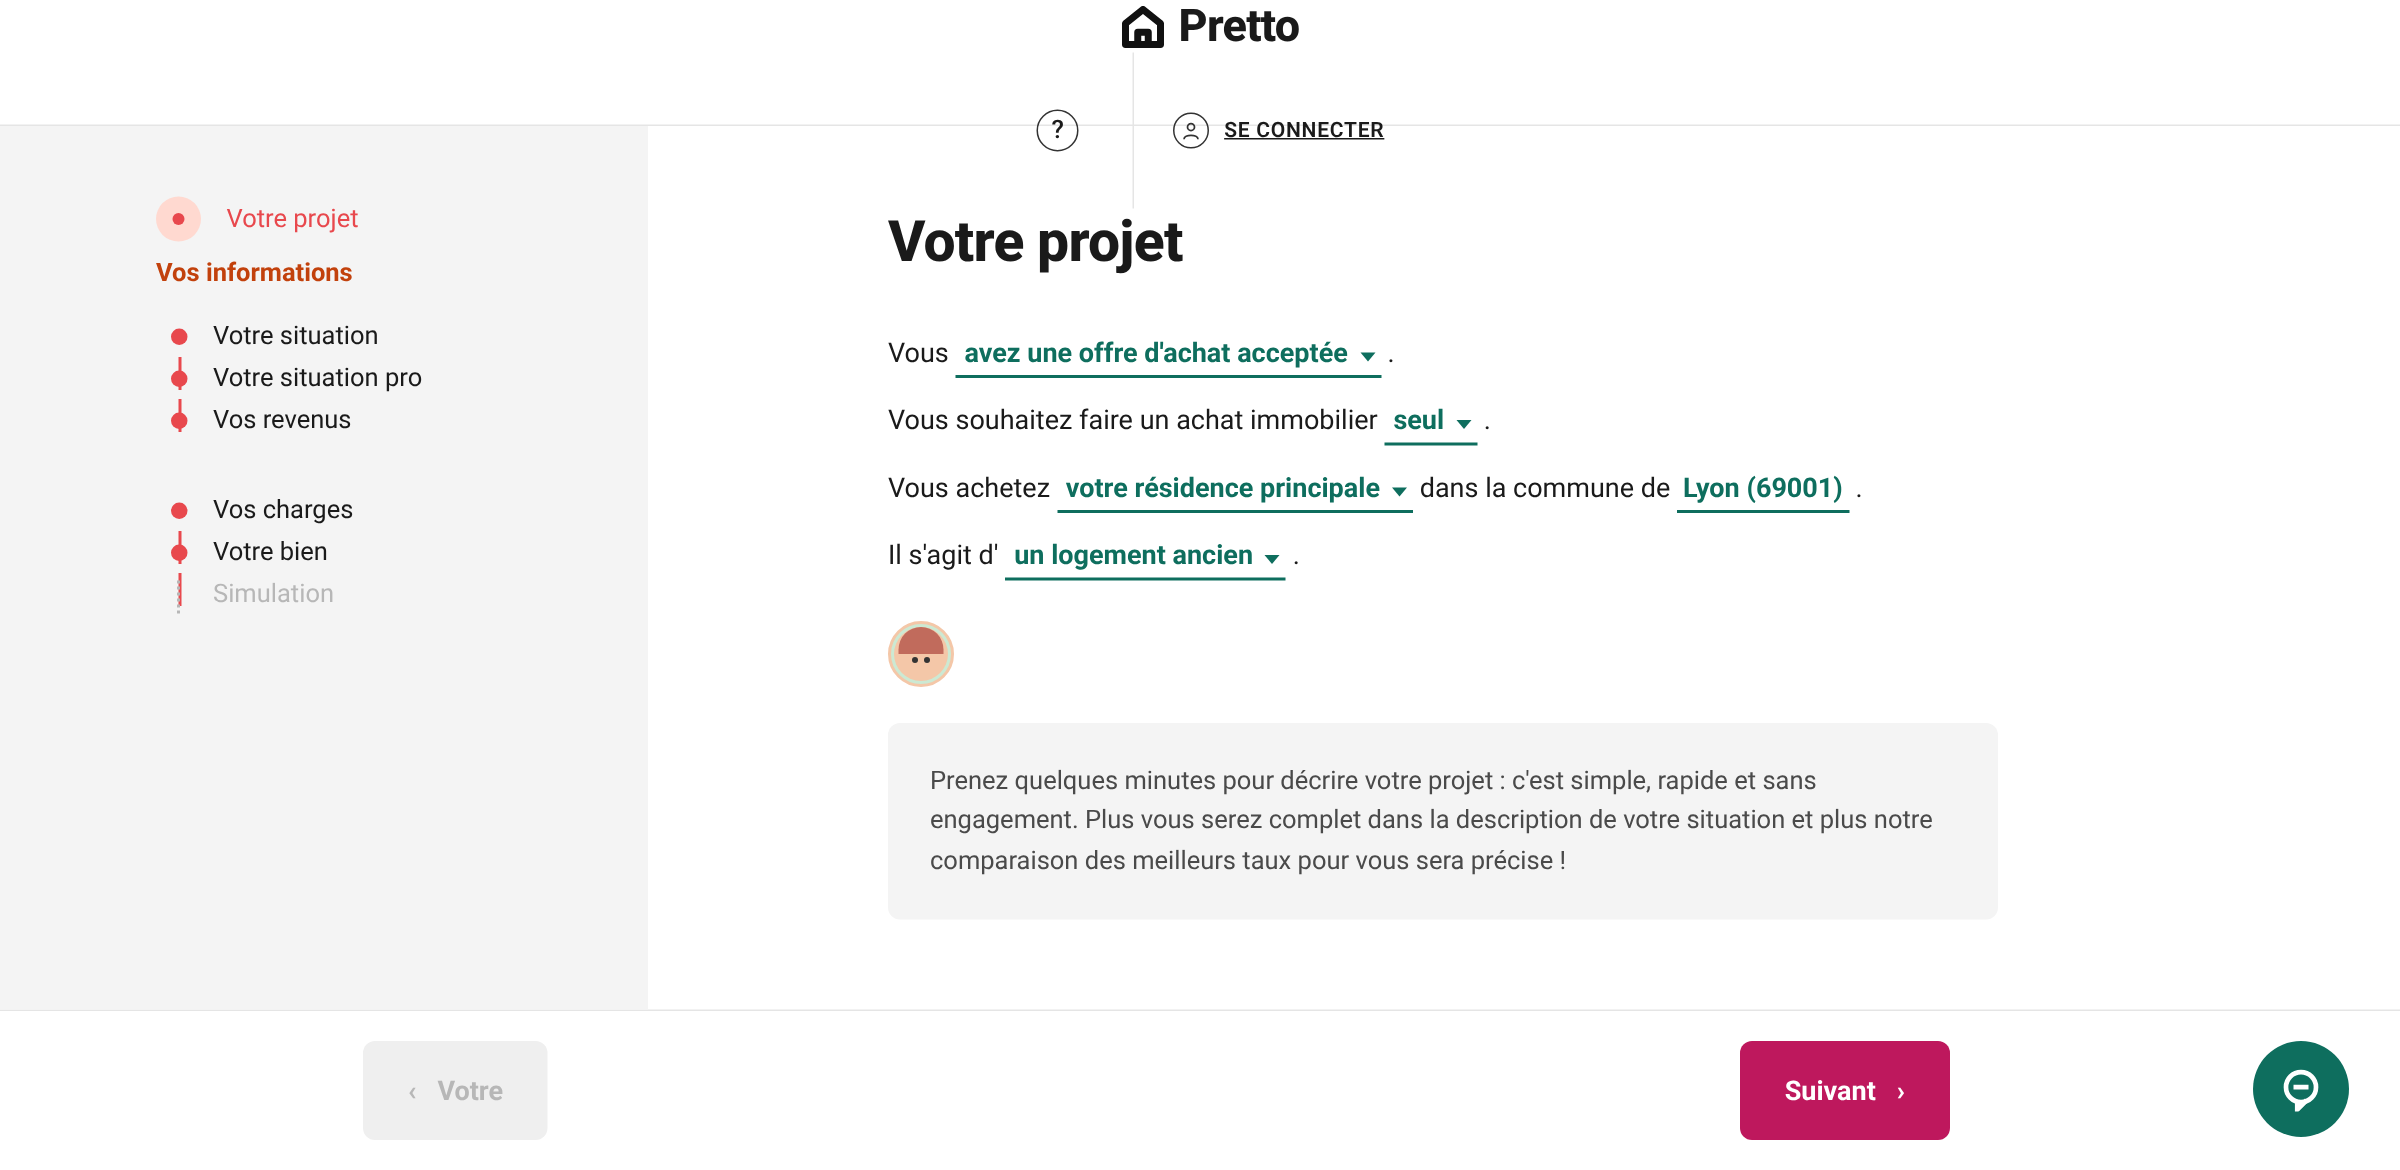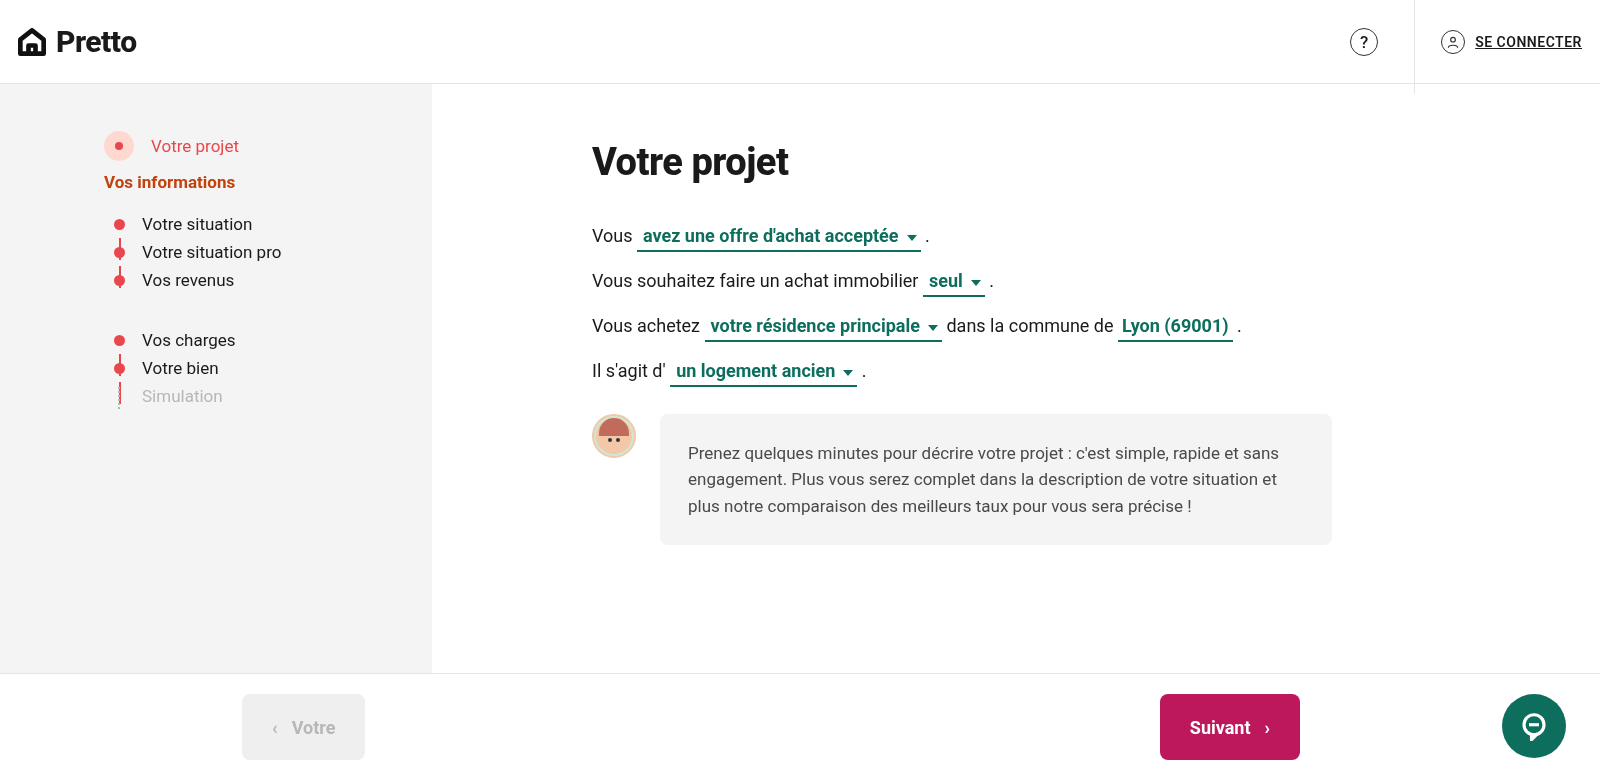--- a/index.html
+++ b/index.html
@@ -1,19 +1,19 @@
 <!DOCTYPE html>
 <html><head>
   <meta charset="utf-8">
   <style>
     * { margin: 0; padding: 0; box-sizing: border-box; font-family: -apple-system, BlinkMacSystemFont, "Segoe UI", Roboto, Helvetica, Arial, sans-serif; }
     body { width: 1600px; height: 780px; overflow: hidden; background: #fff; color: #1a1a1a; }
 
     
-    .header { height: 84px; border-bottom: 1px solid #e5e5e5; display: flex; align-items: center; justify-content: space-between; padding: 0 18px 0 18px; }
+    .header { height: 84px; border-bottom: 1px solid #e5e5e5; display: flex; align-items: center; justify-content: space-between; padding: 0 18px 0 32px; flex-direction: column; }
     .header-left { display: flex; align-items: center; gap: 10px; }
     .header-right { display: flex; align-items: center; gap: 36px; }
     .brand { display: flex; align-items: center; gap: 10px; }
     .brand-name { font-size: 30px; font-weight: 800; letter-spacing: -0.5px; }
     .help-circle { width: 28px; height: 28px; border: 1.5px solid #333; border-radius: 50%; display: flex; align-items: center; justify-content: center; font-size: 17px; font-weight: 500; cursor: pointer; }
     .login-group { display: flex; align-items: center; gap: 10px; border-left: 1px solid #e5e5e5; height: 104px; padding-left: 26px; }
     .user-circle { width: 24px; height: 24px; border: 1.5px solid #333; border-radius: 50%; display: flex; align-items: center; justify-content: center; }
     .login-text { font-size: 14px; font-weight: 600; text-decoration: underline; letter-spacing: 0.5px; cursor: pointer; }
 
     
@@ -33,21 +33,21 @@
     .side-item.disabled { color: #b7b7b7; cursor: default; }
 
     
     .main { flex: 1; padding: 56px 0 0 160px; }
     .title { font-size: 38px; font-weight: 800; margin-bottom: 38px; letter-spacing: -0.5px; }
     .sentence { font-size: 18px; color: #1a1a1a; margin-bottom: 18px; line-height: 1.5; }
     .drop { color: #0e6e5e; font-weight: 700; border-bottom: 2px solid #0e6e5e; padding: 0 22px 4px 6px; position: relative; cursor: pointer; white-space: nowrap; }
     .drop::after { content: ""; position: absolute; right: 4px; top: 10px; border-left: 5px solid transparent; border-right: 5px solid transparent; border-top: 6px solid #0e6e5e; }
     .city { color: #0e6e5e; font-weight: 700; border-bottom: 2px solid #0e6e5e; padding: 0 4px 4px 4px; cursor: pointer; }
 
-    .info-box { margin-top: 30px; display: flex; align-items: flex-start; gap: 24px; max-width: 740px; }
+    .info-box { margin-top: 30px; display: flex; align-items: flex-start; gap: 24px; max-width: 740px; flex-direction: column; }
     .avatar { width: 44px; height: 44px; border-radius: 50%; background: #cce9d3; border: 2px solid #f4c7a8; display: flex; align-items: center; justify-content: center; flex-shrink: 0; position: relative; overflow: hidden; }
     .avatar-face { width: 36px; height: 36px; border-radius: 50%; background: #f4c7a8; position: relative; }
     .avatar-hair { position: absolute; top: 0; left: 3px; right: 3px; height: 18px; border-radius: 18px 18px 0 0; background: #c16b5c; }
     .avatar-eye { position: absolute; width: 4px; height: 4px; background: #333; border-radius: 50%; top: 20px; }
     .avatar-eye.l { left: 12px; }
     .avatar-eye.r { right: 12px; }
     .bubble { background: #f4f4f4; border-radius: 8px; padding: 26px 28px; color: #4a4a4a; font-size: 17px; line-height: 1.55; flex: 1; }
 
     
     .footer { height: 107px; border-top: 1px solid #e5e5e5; display: flex; align-items: center; justify-content: space-between; padding: 0 300px 0 242px; }

